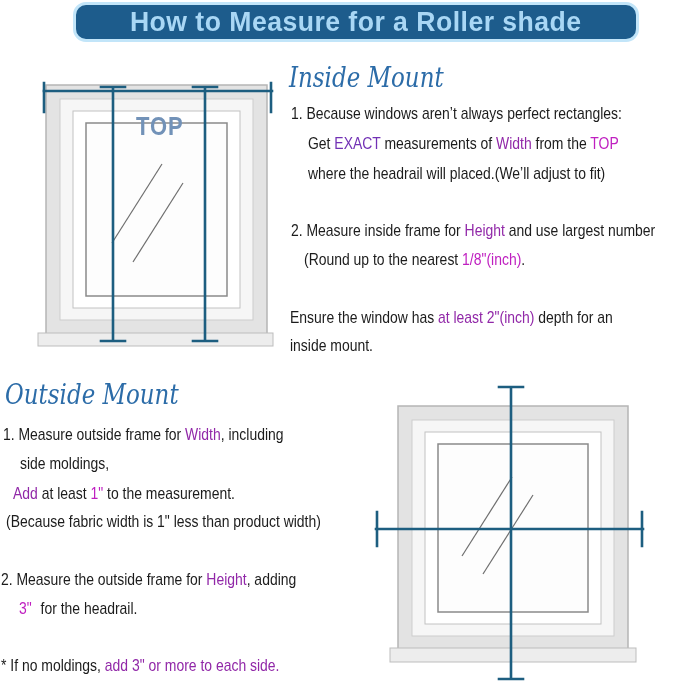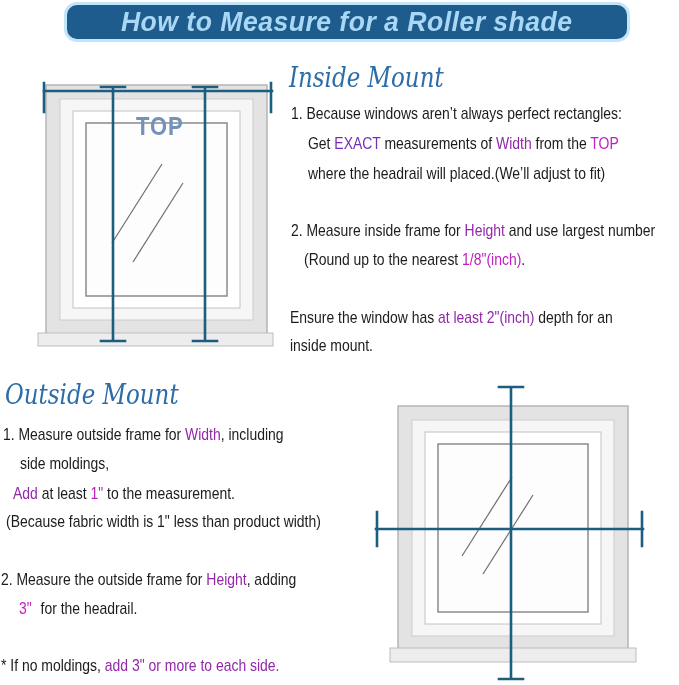--- a/index.html
+++ b/index.html
@@ -2,23 +2,23 @@
 <html><head>
 <meta charset="utf-8">
 <style>
   html,body{margin:0;padding:0;background:#ffffff;}
   #canvas{
     position:relative;width:679px;height:685px;background:#ffffff;
     overflow:hidden;font-family:"Liberation Sans",sans-serif;
   }
   
   #banner{
-    position:absolute;left:64px;top:2px;width:566px;height:40px;
+    position:absolute;left:73px;top:2px;width:566px;height:40px;
     background:#1d5c8c;border:3px solid #c2e5f9;border-radius:13px;
-    box-sizing:border-box;display:flex;align-items:center;justify-content:center;font-style:italic;
+    box-sizing:border-box;display:flex;align-items:center;justify-content:center;
   }
   #banner .t{
     color:#a9d7f5;font-size:28px;font-weight:bold;letter-spacing:0.5px;
     white-space:nowrap;transform:scaleX(0.95);
   }
   
   .heading{
     position:absolute;font-family:"DejaVu Serif","Liberation Serif",serif;
     font-style:italic;font-size:27px;color:#2c6ca8;white-space:nowrap;
     transform:scaleX(0.85);transform-origin:0 0;

